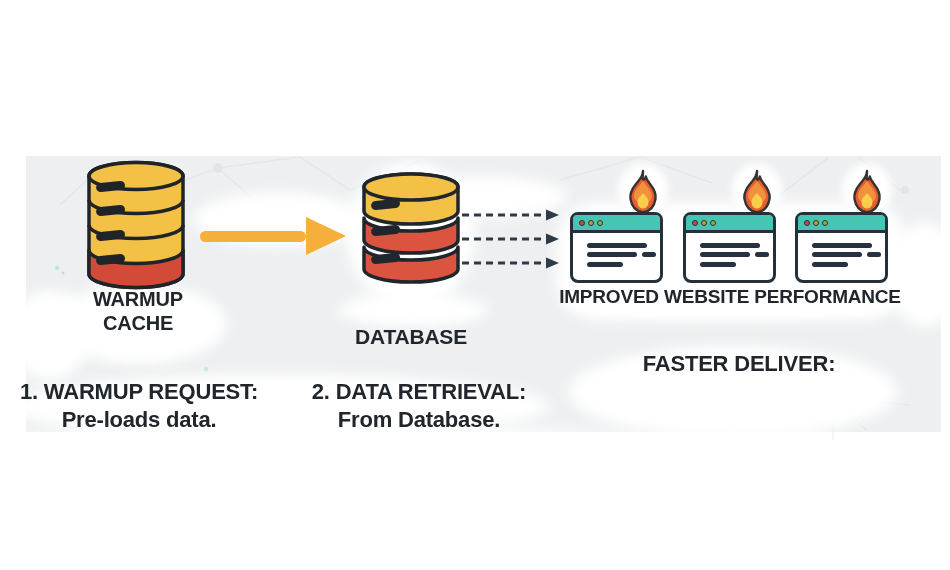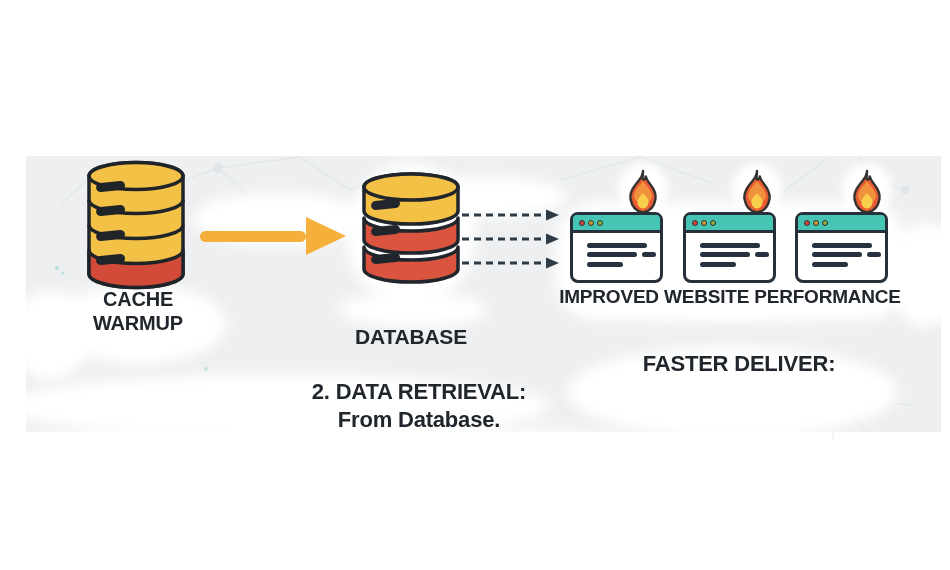--- a/index.html
+++ b/index.html
@@ -77,22 +77,22 @@
     </g>
     <g fill="#1F2429">
       <rect x="12" y="24" width="29" height="9" rx="4.5" transform="rotate(-6 26 28)"></rect>
       <rect x="12" y="48" width="29" height="9" rx="4.5" transform="rotate(-6 26 52)"></rect>
       <rect x="12" y="73" width="29" height="9" rx="4.5" transform="rotate(-6 26 77)"></rect>
       <rect x="12" y="97" width="29" height="9" rx="4.5" transform="rotate(-6 26 101)"></rect>
     </g>
   </svg>
 
   <div class="lbl node-label" style="left:48px;top:287px;width:180px;">
+    <div>WARMUP</div>
     <div>CACHE</div>
-    <div>WARMUP</div>
   </div>
 
   <svg class="abs" style="left:197px;top:214px;" width="152" height="44" viewBox="0 0 152 44">
     <rect x="3" y="17" width="106" height="11" rx="5.5" fill="#F5AF3B"></rect>
     <polygon points="109,3 149,22 109,41" fill="#F5AF3B"></polygon>
   </svg>
 
   <svg class="abs" style="left:359px;top:170px;" width="104" height="124" viewBox="0 0 104 124">
     <g stroke="#20262B" stroke-width="3.5" stroke-linejoin="round">
       <path d="M5 17 A47 13 0 0 1 99 17 L99 41 A47 13 0 0 1 5 41 Z" fill="#F3C145"></path>
@@ -167,20 +167,24 @@
       <span class="dot" style="background: rgb(143, 174, 58);"></span>
     </div>
     <span class="ln" style="left:14px;top:28px;width:60px;"></span>
     <span class="ln" style="left:14px;top:37px;width:50px;"></span>
     <span class="ln" style="left:69px;top:37px;width:14px;"></span>
     <span class="ln" style="left:14px;top:47px;width:36px;"></span>
   </div>
 
   <div class="lbl caption" style="left:558px;top:286px;width:344px;">IMPROVED WEBSITE PERFORMANCE</div>
 
+  <div class="lbl step" style="left:8px;top:378px;width:262px;">
+    <div>1. WARMUP REQUEST:</div>
+    <div>Pre-loads data.</div>
+  </div>
   <div class="lbl step" style="left:288px;top:378px;width:262px;text-align:center;">
     <div>2. DATA RETRIEVAL:</div>
     <div>From Database.</div>
   </div>
   <div class="lbl step" style="left:580px;top:350px;width:318px;">
     <div>FASTER DELIVER:</div>
   </div>
 
 </div>
 

